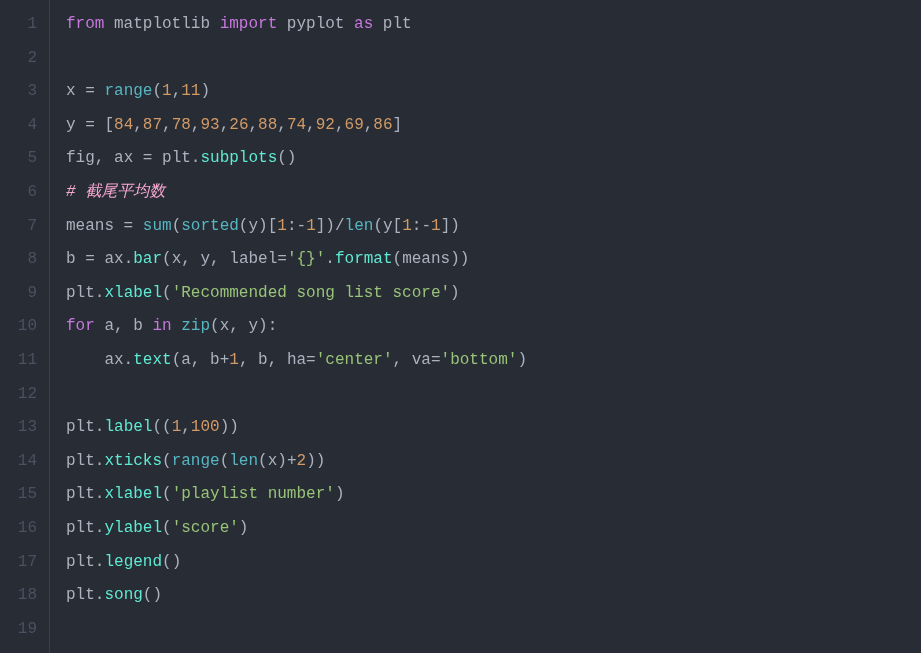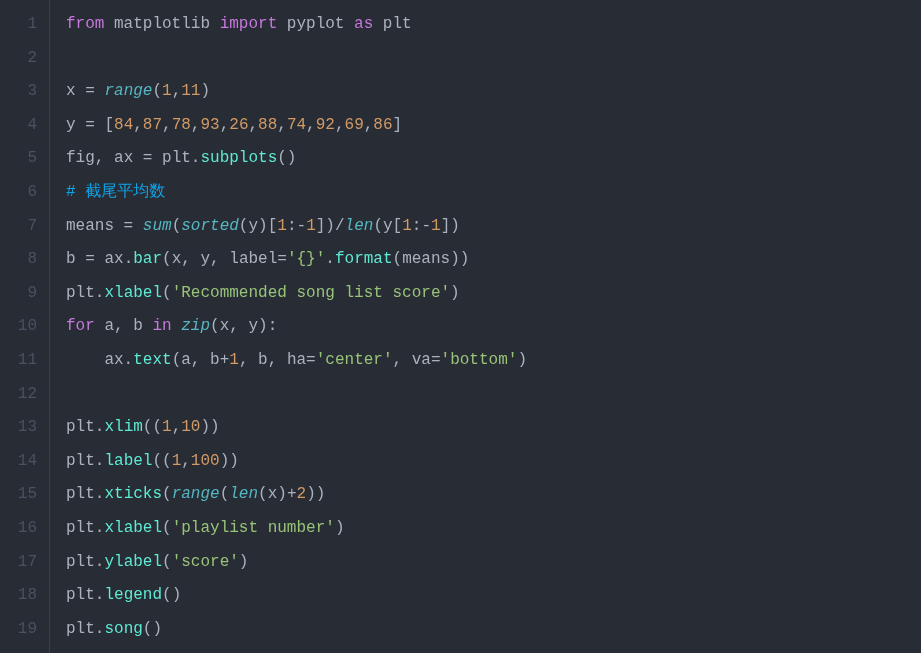--- a/index.html
+++ b/index.html
@@ -39,24 +39,24 @@
       flex: 1;
       color: #abb2bf;
     }
     .code-line {
       height: 33.6px;
       line-height: 33.6px;
       white-space: pre;
       font-size: 16px;
     }
     .tok-keyword { color: #c678dd; }
-    .tok-builtin { color: #56b6c2; font-style: italic; }
+    .tok-builtin { color: #56b6c2; }
     .tok-number { color: #d19a66; }
     .tok-string { color: #98c379; }
-    .tok-comment { color: #0ea5e9; }
+    .tok-comment { color: #f9a8d4; font-style: italic; }
     .tok-identifier { color: #abb2bf; }
     .tok-operator { color: #abb2bf; }
     .tok-punct { color: #abb2bf; }
     .tok-func { color: #5eead4; }
     .tok-paren { color: #abb2bf; }
   </style>
 </head>
 <body>
 
 <div class="editor">
@@ -87,21 +87,20 @@
       <div class="code-line"><span class="tok-identifier">x </span><span class="tok-operator">=</span><span class="tok-identifier"> </span><span class="tok-builtin">range</span><span class="tok-paren">(</span><span class="tok-number">1</span><span class="tok-punct">,</span><span class="tok-number">11</span><span class="tok-paren">)</span></div>
       <div class="code-line"><span class="tok-identifier">y </span><span class="tok-operator">=</span><span class="tok-identifier"> </span><span class="tok-paren">[</span><span class="tok-number">84</span><span class="tok-punct">,</span><span class="tok-number">87</span><span class="tok-punct">,</span><span class="tok-number">78</span><span class="tok-punct">,</span><span class="tok-number">93</span><span class="tok-punct">,</span><span class="tok-number">26</span><span class="tok-punct">,</span><span class="tok-number">88</span><span class="tok-punct">,</span><span class="tok-number">74</span><span class="tok-punct">,</span><span class="tok-number">92</span><span class="tok-punct">,</span><span class="tok-number">69</span><span class="tok-punct">,</span><span class="tok-number">86</span><span class="tok-paren">]</span></div>
       <div class="code-line"><span class="tok-identifier">fig</span><span class="tok-punct">,</span><span class="tok-identifier"> ax </span><span class="tok-operator">=</span><span class="tok-identifier"> plt</span><span class="tok-punct">.</span><span class="tok-func">subplots</span><span class="tok-paren">()</span></div>
       <div class="code-line"><span class="tok-comment"># 截尾平均数</span></div>
       <div class="code-line"><span class="tok-identifier">means </span><span class="tok-operator">=</span><span class="tok-identifier"> </span><span class="tok-builtin">sum</span><span class="tok-paren">(</span><span class="tok-builtin">sorted</span><span class="tok-paren">(</span><span class="tok-identifier">y</span><span class="tok-paren">)</span><span class="tok-paren">[</span><span class="tok-number">1</span><span class="tok-punct">:</span><span class="tok-operator">-</span><span class="tok-number">1</span><span class="tok-paren">]</span><span class="tok-paren">)</span><span class="tok-operator">/</span><span class="tok-builtin">len</span><span class="tok-paren">(</span><span class="tok-identifier">y</span><span class="tok-paren">[</span><span class="tok-number">1</span><span class="tok-punct">:</span><span class="tok-operator">-</span><span class="tok-number">1</span><span class="tok-paren">]</span><span class="tok-paren">)</span></div>
       <div class="code-line"><span class="tok-identifier">b </span><span class="tok-operator">=</span><span class="tok-identifier"> ax</span><span class="tok-punct">.</span><span class="tok-func">bar</span><span class="tok-paren">(</span><span class="tok-identifier">x</span><span class="tok-punct">,</span><span class="tok-identifier"> y</span><span class="tok-punct">,</span><span class="tok-identifier"> label</span><span class="tok-operator">=</span><span class="tok-string">'{}'</span><span class="tok-punct">.</span><span class="tok-func">format</span><span class="tok-paren">(</span><span class="tok-identifier">means</span><span class="tok-paren">)</span><span class="tok-paren">)</span></div>
       <div class="code-line"><span class="tok-identifier">plt</span><span class="tok-punct">.</span><span class="tok-func">xlabel</span><span class="tok-paren">(</span><span class="tok-string">'Recommended song list score'</span><span class="tok-paren">)</span></div>
       <div class="code-line"><span class="tok-keyword">for</span><span class="tok-identifier"> a</span><span class="tok-punct">,</span><span class="tok-identifier"> b </span><span class="tok-keyword">in</span><span class="tok-identifier"> </span><span class="tok-builtin">zip</span><span class="tok-paren">(</span><span class="tok-identifier">x</span><span class="tok-punct">,</span><span class="tok-identifier"> y</span><span class="tok-paren">)</span><span class="tok-punct">:</span></div>
       <div class="code-line"><span class="tok-identifier">    ax</span><span class="tok-punct">.</span><span class="tok-func">text</span><span class="tok-paren">(</span><span class="tok-identifier">a</span><span class="tok-punct">,</span><span class="tok-identifier"> b</span><span class="tok-operator">+</span><span class="tok-number">1</span><span class="tok-punct">,</span><span class="tok-identifier"> b</span><span class="tok-punct">,</span><span class="tok-identifier"> ha</span><span class="tok-operator">=</span><span class="tok-string">'center'</span><span class="tok-punct">,</span><span class="tok-identifier"> va</span><span class="tok-operator">=</span><span class="tok-string">'bottom'</span><span class="tok-paren">)</span></div>
       <div class="code-line"></div>
-      <div class="code-line"><span class="tok-identifier">plt</span><span class="tok-punct">.</span><span class="tok-func">xlim</span><span class="tok-paren">((</span><span class="tok-number">1</span><span class="tok-punct">,</span><span class="tok-number">10</span><span class="tok-paren">))</span></div>
       <div class="code-line"><span class="tok-identifier">plt</span><span class="tok-punct">.</span><span class="tok-func">label</span><span class="tok-paren">((</span><span class="tok-number">1</span><span class="tok-punct">,</span><span class="tok-number">100</span><span class="tok-paren">))</span></div>
       <div class="code-line"><span class="tok-identifier">plt</span><span class="tok-punct">.</span><span class="tok-func">xticks</span><span class="tok-paren">(</span><span class="tok-builtin">range</span><span class="tok-paren">(</span><span class="tok-builtin">len</span><span class="tok-paren">(</span><span class="tok-identifier">x</span><span class="tok-paren">)</span><span class="tok-operator">+</span><span class="tok-number">2</span><span class="tok-paren">))</span></div>
       <div class="code-line"><span class="tok-identifier">plt</span><span class="tok-punct">.</span><span class="tok-func">xlabel</span><span class="tok-paren">(</span><span class="tok-string">'playlist number'</span><span class="tok-paren">)</span></div>
       <div class="code-line"><span class="tok-identifier">plt</span><span class="tok-punct">.</span><span class="tok-func">ylabel</span><span class="tok-paren">(</span><span class="tok-string">'score'</span><span class="tok-paren">)</span></div>
       <div class="code-line"><span class="tok-identifier">plt</span><span class="tok-punct">.</span><span class="tok-func">legend</span><span class="tok-paren">()</span></div>
       <div class="code-line"><span class="tok-identifier">plt</span><span class="tok-punct">.</span><span class="tok-func">song</span><span class="tok-paren">()</span></div>
     </div>
 </div>
 
 </body></html>

